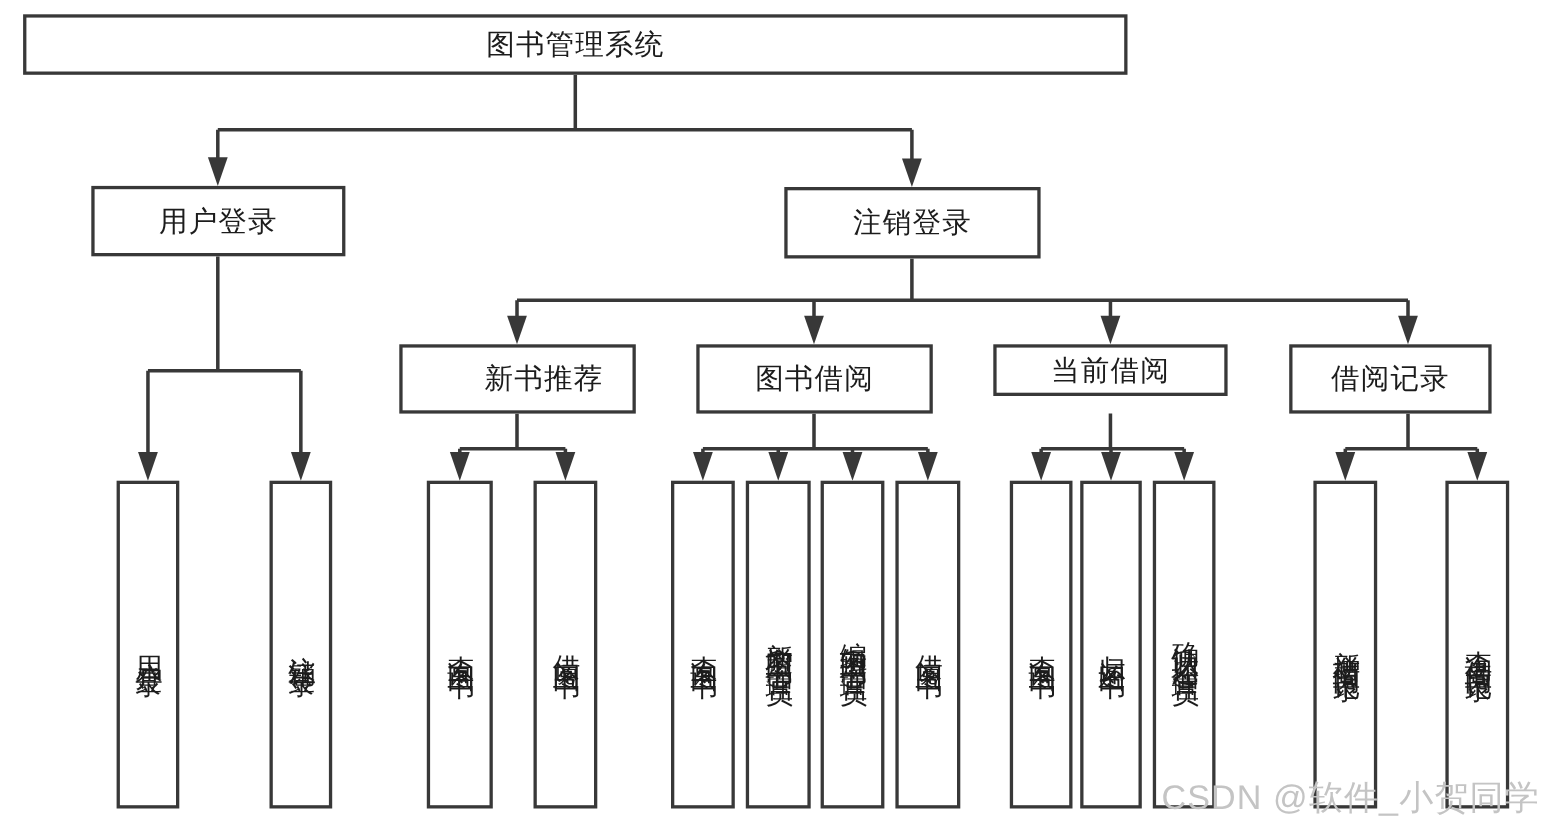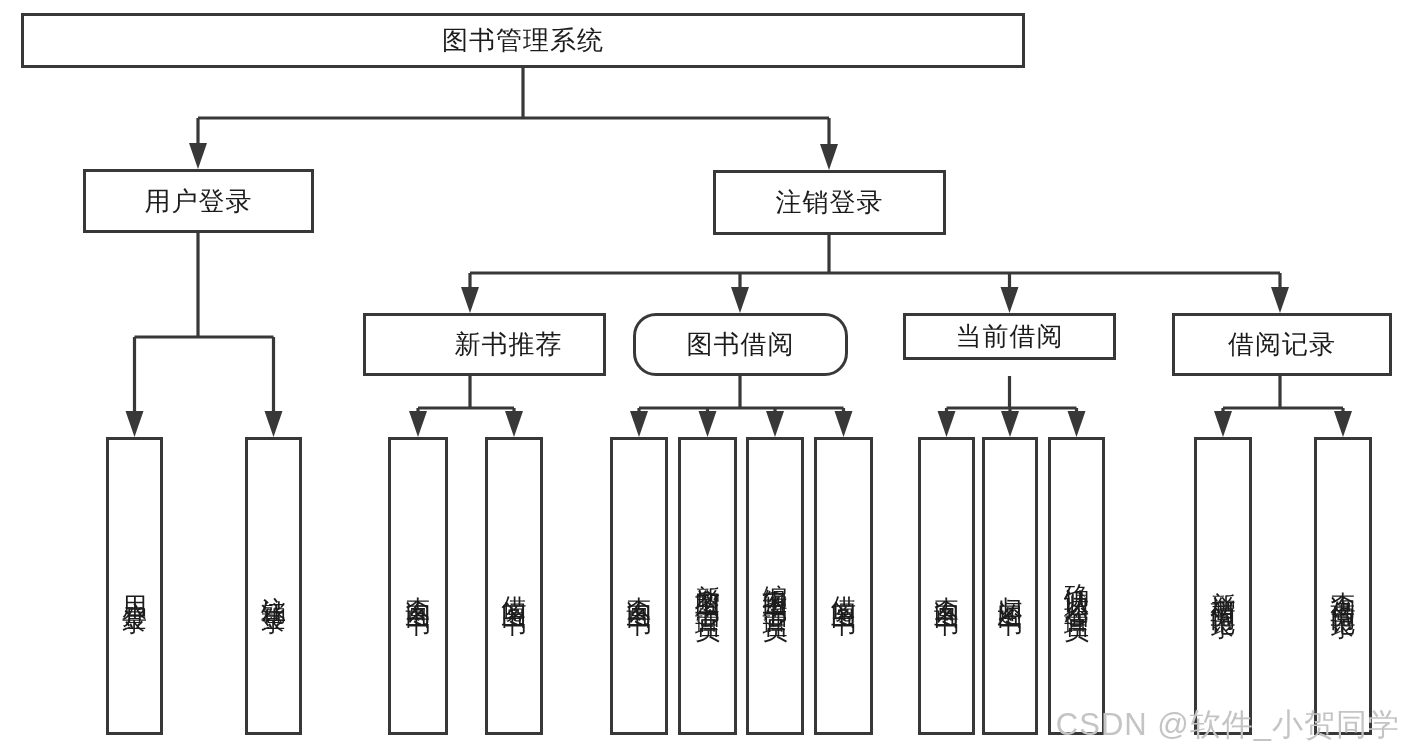--- a/index.html
+++ b/index.html
@@ -82,30 +82,30 @@
     <span class="label">图书管理系统</span>
   </div>
 
   <div class="node h" style="left:83px;top:169px;width:231px;height:64px;">
     <span class="label">用户登录</span>
   </div>
   <div class="node h" style="left:713px;top:170px;width:233px;height:65px;">
     <span class="label">注销登录</span>
   </div>
 
-  <div class="node h" style="left:363px;top:313px;width:243px;height:63px;padding-left:48px;">
+  <div class="node h" style="left:363px;top:313px;width:215px;height:63px;padding-left:48px;">
     <span class="label">新书推荐</span>
   </div>
-  <div class="node h" style="left:633px;top:313px;width:215px;height:63px;border-radius:23px;">
+  <div class="node h" style="left:633px;top:313px;width:215px;height:63px;">
     <span class="label">图书借阅</span>
   </div>
   <div class="node h" style="left:903px;top:313px;width:213px;height:47px;">
     <span class="label">当前借阅</span>
   </div>
-  <div class="node h" style="left:1172px;top:313px;width:220px;height:63px;">
+  <div class="node h" style="left:1172px;top:313px;width:184px;height:63px;">
     <span class="label">借阅记录</span>
   </div>
 
   <div class="node v" style="left:106px;top:437px;width:57px;height:298px;">
     <span class="label">用户登录</span>
   </div>
   <div class="node v" style="left:245px;top:437px;width:57px;height:298px;">
     <span class="label">注销登录</span>
   </div>
 

